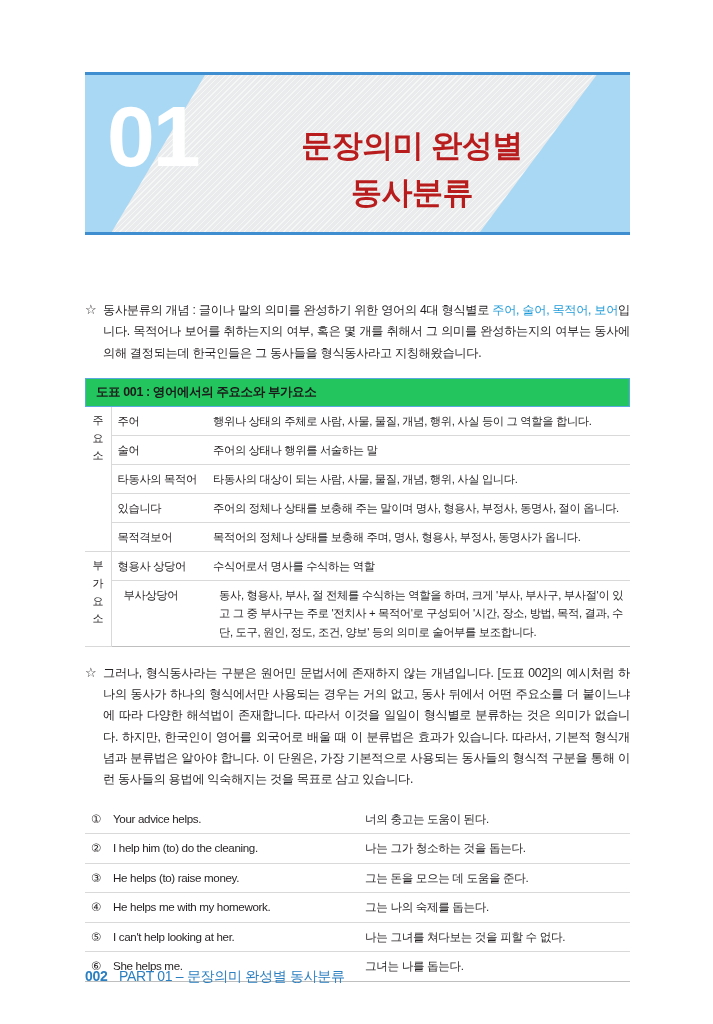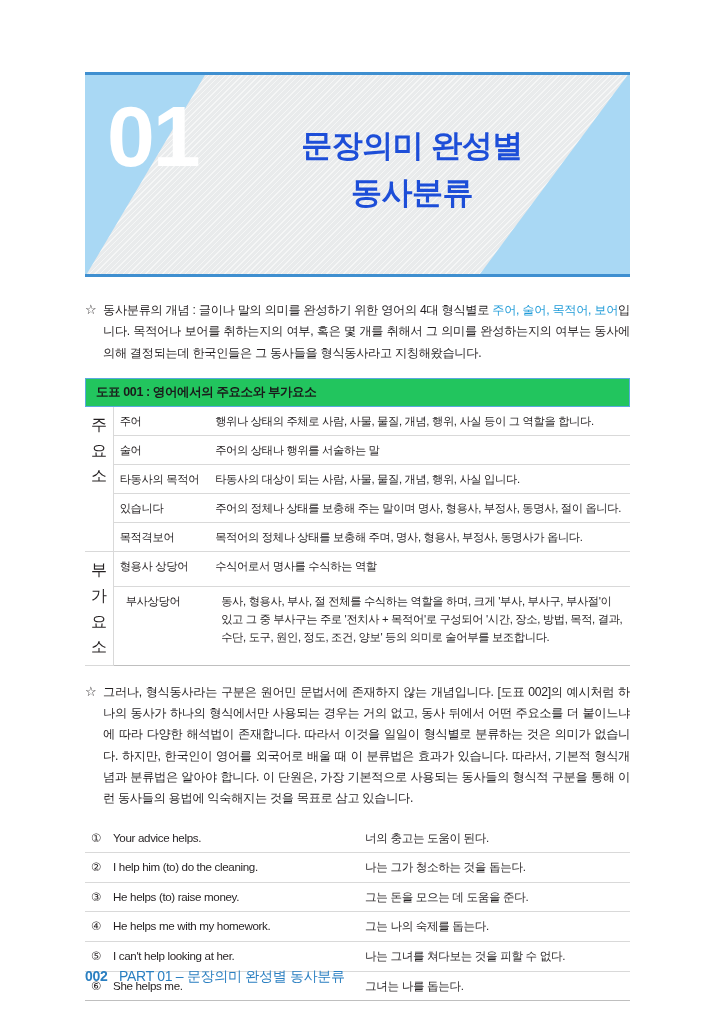--- a/index.html
+++ b/index.html
@@ -21,21 +21,21 @@
     width: 713px;
     height: 1024px;
   }
 
   
   .chapter-banner {
     position: absolute;
     left: 85px;
     top: 72px;
     width: 545px;
-    height: 205px;
+    height: 163px;
     background: #e9ebec;
     border-top: 3px solid #3f8fd0;
     border-bottom: 3px solid #3f8fd0;
     overflow: hidden;
   }
   .banner-diag-left {
     position: absolute;
     left: 0; top: 0;
     width: 0; height: 0;
     border-top: 202px solid #a9d8f4;
@@ -72,21 +72,21 @@
   }
   .chapter-title {
     position: absolute;
     right: 28px;
     top: 48px;
     width: 380px;
     text-align: center;
     font-size: 31px;
     font-weight: bold;
     line-height: 1.5;
-    color: #1d4ed8;
+    color: #b91c1c;
     letter-spacing: -0.5px;
   }
 
   
   .content {
     position: absolute;
     left: 85px;
     top: 300px;
     width: 545px;
   }
@@ -134,21 +134,21 @@
     padding: 5px 6px;
     border-bottom: 1px solid #d9d9d9;
     vertical-align: top;
     line-height: 1.6;
   }
   td.grp {
     width: 26px;
     text-align: center;
     border-right: 1px solid #d9d9d9;
     vertical-align: middle;
-    font-size: 16px;
+    font-size: 11px;
     line-height: 1.35;
     padding: 4px 2px;
   }
   td.term {
     width: 96px;
     border-right: 0;
     white-space: nowrap;
   }
   td.desc { }
 

